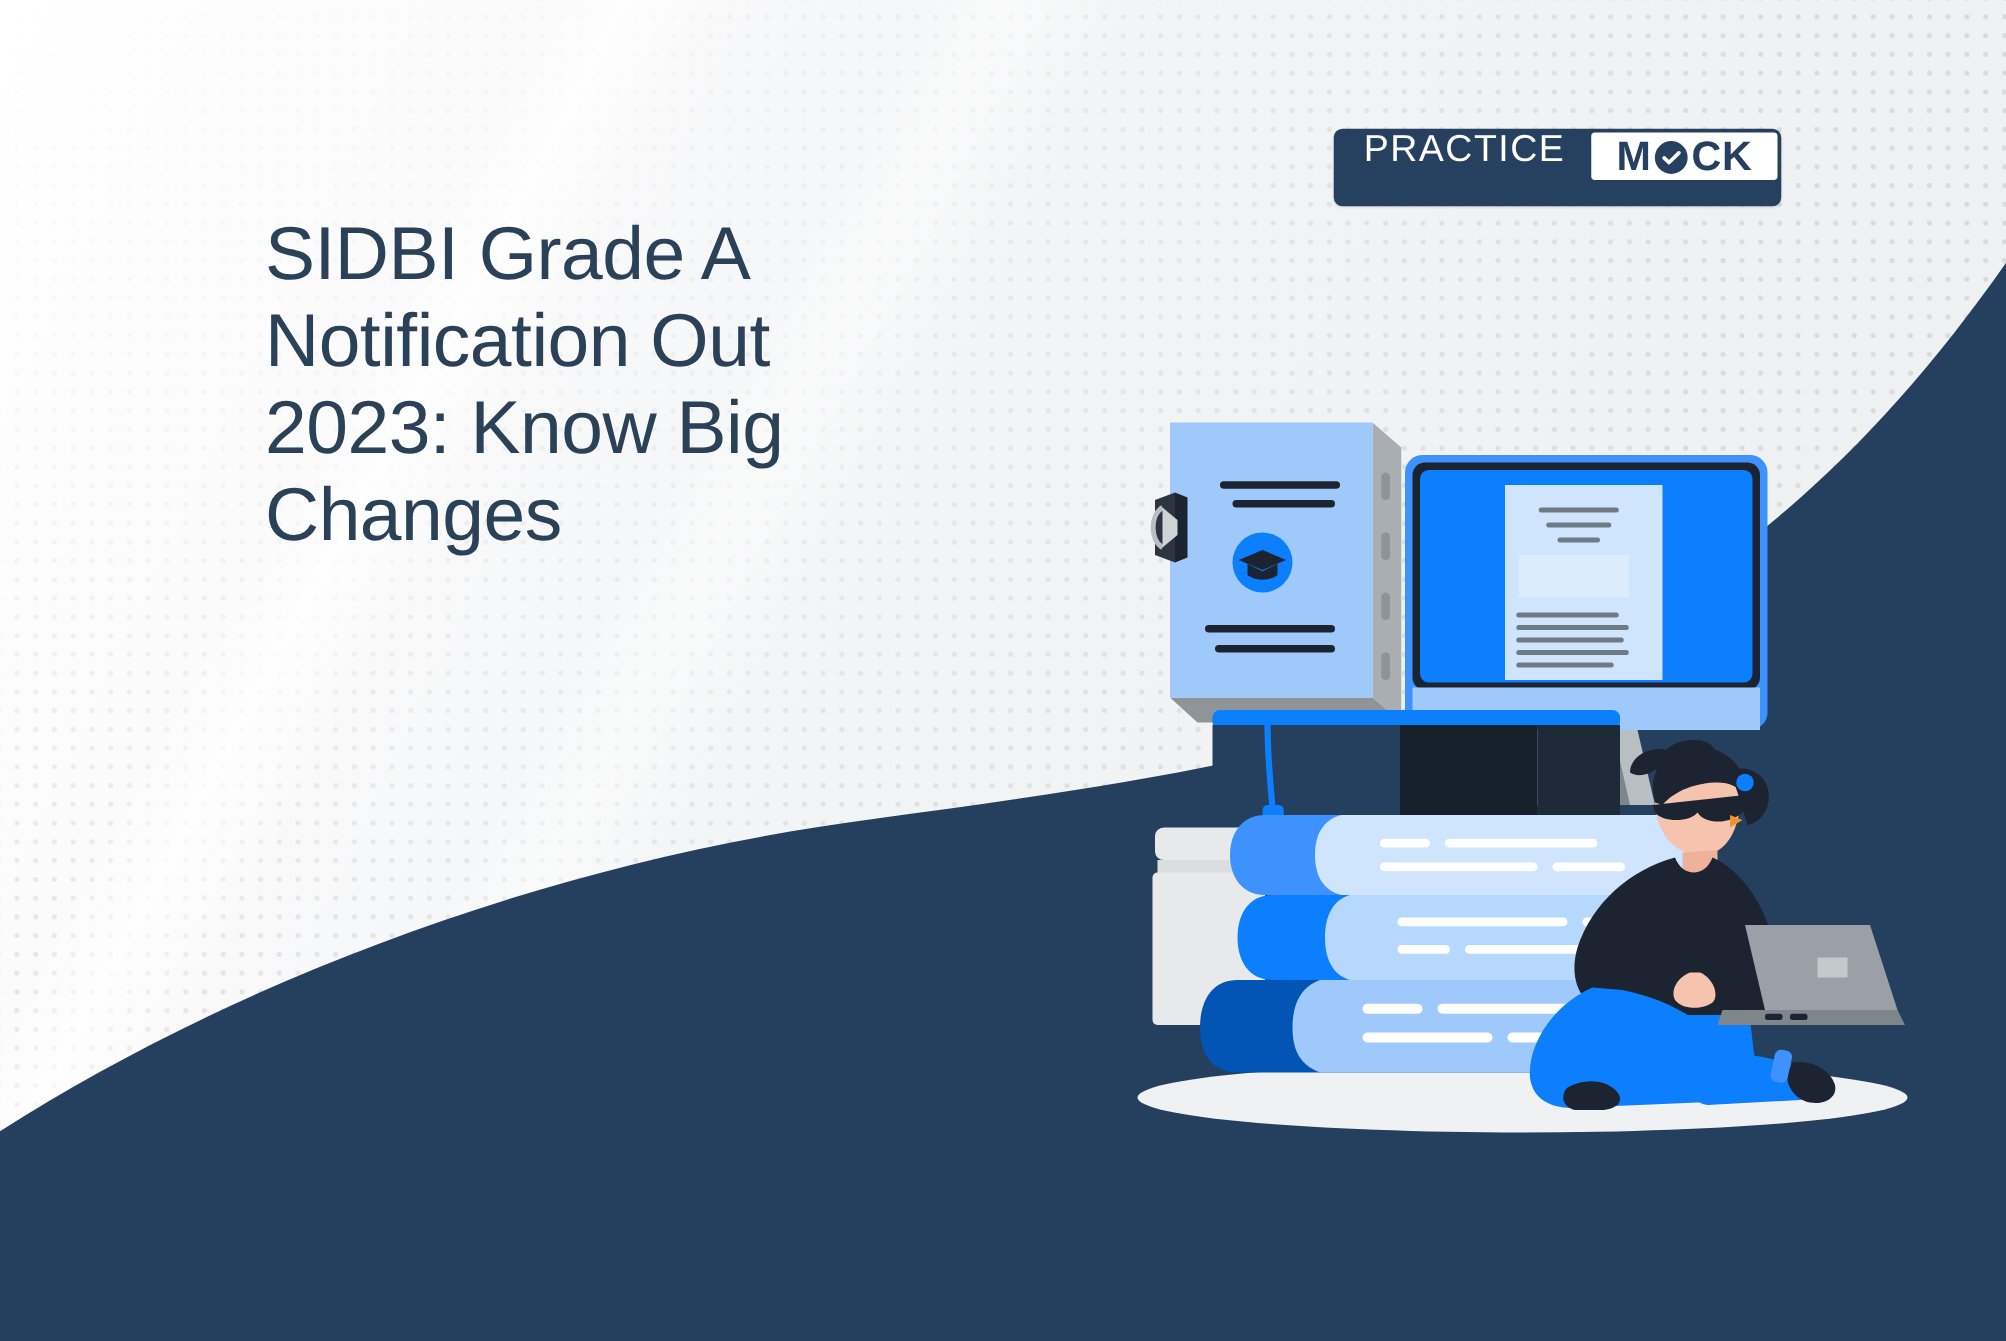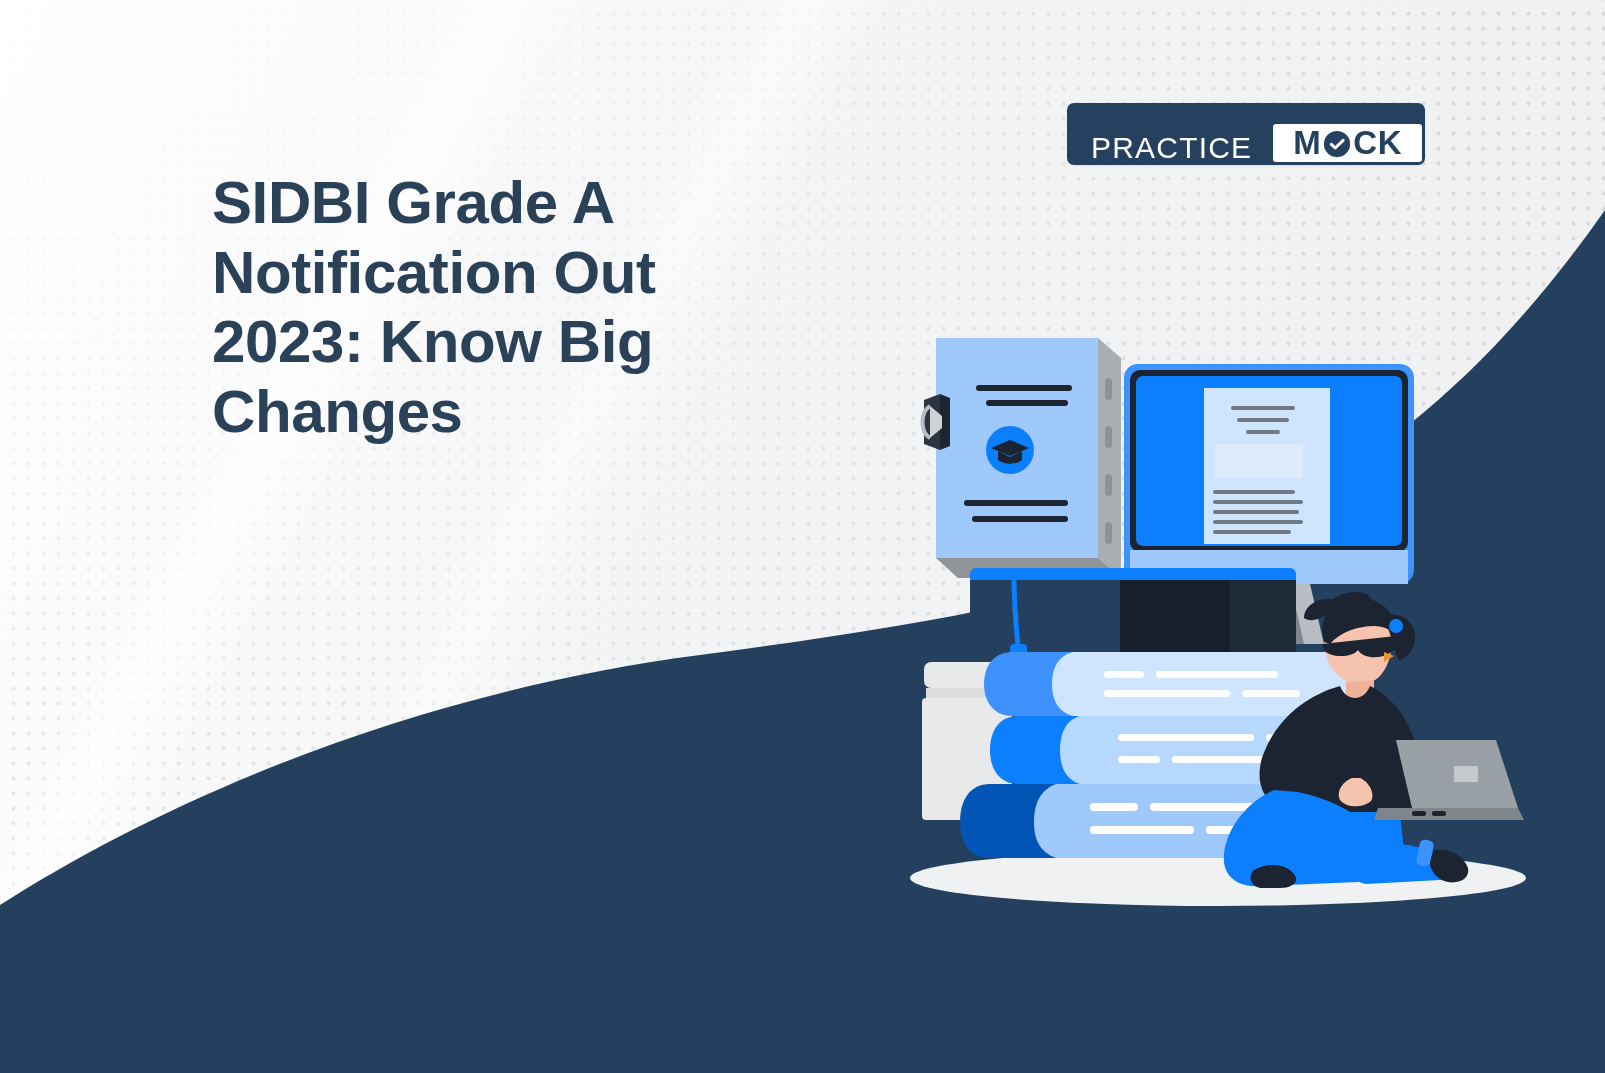--- a/index.html
+++ b/index.html
@@ -60,34 +60,34 @@
   }
 
   
   .headline {
     position: absolute;
     left: 212px;
     top: 168px;
     width: 620px;
     font-size: 60px;
     line-height: 1.16;
-    font-weight: 700;
+    font-weight: 400;
     letter-spacing: -0.4px;
     color: #2a4158;
     white-space: pre-line;
   }
 
   
   .logo {
     position: absolute;
     left: 1067px;
     top: 103px;
     height: 62px;
     display: flex;
-    align-items: flex-end;
+    align-items: flex-start;
     background: #264060;
     border-radius: 7px;
     box-shadow: 0 1px 2px rgba(0,0,0,.08);
     overflow: hidden;
   }
   .logo-practice {
     display: flex;
     align-items: center;
     padding: 0 21px 0 24px;
     color: #ffffff;

